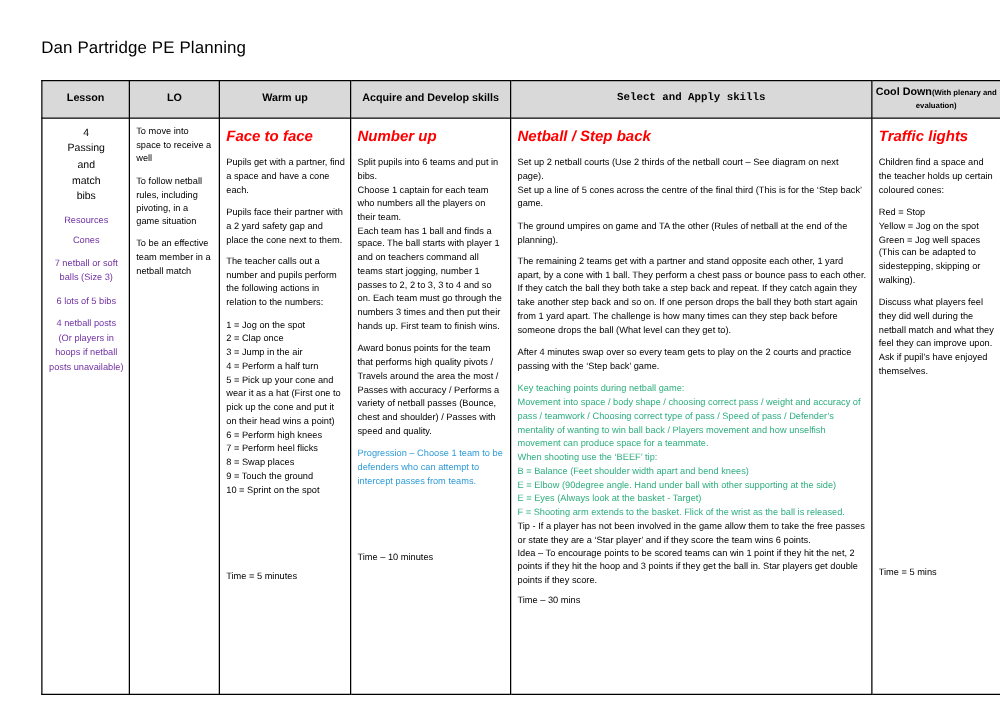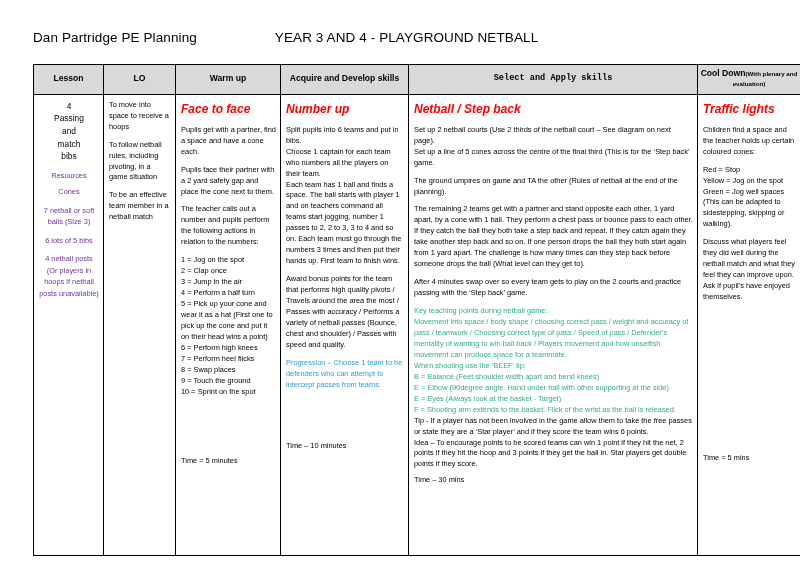--- a/index.html
+++ b/index.html
@@ -69,21 +69,20 @@
   .spacer-acq{height:50px;}
   .spacer-cool{height:150px;}
 </style>
 </head>
 <body>
 
 <div class="page">
 
   <div class="titlebar">
     <div class="doc-title">Dan Partridge PE Planning</div>
-    <div class="doc-subtitle">YEAR 3 AND 4 - PLAYGROUND NETBALL</div>
   </div>
 
   <table class="plan">
     <thead>
       <tr>
         <th class="c-lesson">Lesson</th>
         <th class="c-lo">LO</th>
         <th class="c-warm">Warm up</th>
         <th class="c-acquire">Acquire and Develop skills</th>
         <th class="c-select">Select and Apply skills</th>
@@ -115,21 +114,21 @@
                 <div class="res">6 lots of 5 bibs</div>
                 <div class="gap"></div>
                 <div class="res">4 netball posts (Or players in hoops if netball posts unavailable)</div>
               </div>
           </div>
         </td>
 
         <td>
           <div class="cell">
             <div id="lo-list">
-                <div class="txt">To move into space to receive a hoops</div>
+                <div class="txt">To move into space to receive a well</div>
                 <div class="gap"></div>
                 <div class="txt">To follow netball rules, including pivoting, in a game situation</div>
                 <div class="gap"></div>
                 <div class="txt">To be an effective team member in a netball match</div>
               </div>
           </div>
         </td>
 
         <td>
           <div class="cell">

